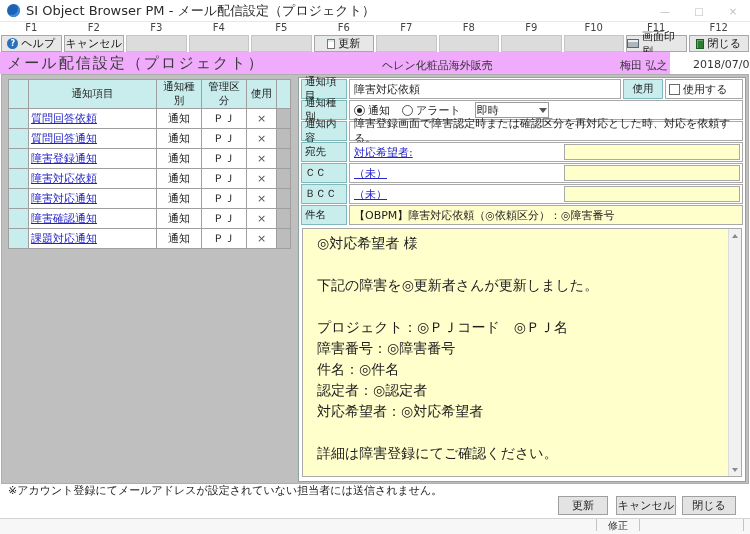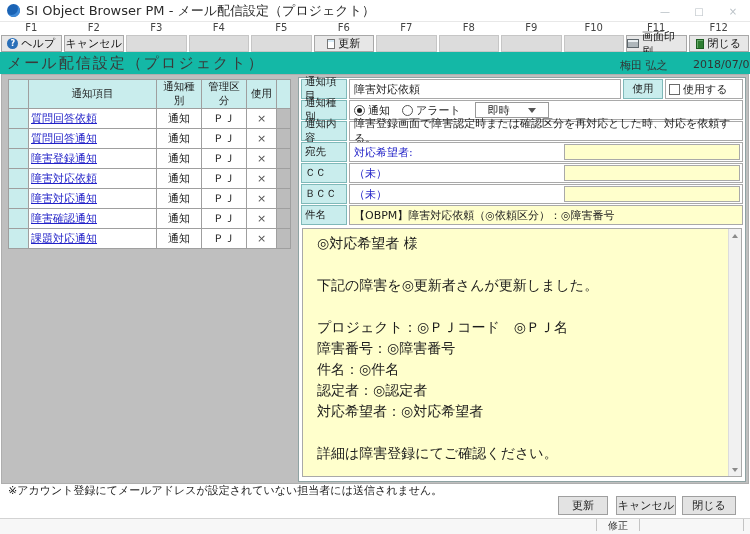--- a/index.html
+++ b/index.html
@@ -19,21 +19,21 @@
   .fn-labels { position:absolute; left:0; top:22px; width:750px; height:13px; display:grid; grid-template-columns:repeat(12,62.5px); }
   .fn-labels span { text-align:center; font-size:10px; color:#444; }
   .fn-buttons { position:absolute; left:0; top:35px; width:750px; height:18px; display:grid; grid-template-columns:repeat(12,62.5px); }
   .fn-slot { margin:0 1px; height:17px; background:#dcdcdc; border:1px solid #c6c6c6; }
   .fn-btn  { margin:0 1px; height:17px; background:#e7e7e7; border:1px solid #a8a8a8; display:flex; align-items:center; justify-content:center; gap:3px; font-size:11px; color:#111; cursor:default; }
   .ico-help { width:11px; height:11px; border-radius:50%; background:#2a6fb8; color:#fff; font-size:8px; font-weight:bold; display:flex; align-items:center; justify-content:center; }
   .ico-page { width:8px; height:10px; background:#fff; border:1px solid #777; box-shadow:inset 0 2px 0 #d8ecf8; }
   .ico-print { width:12px; height:9px; background:#aeb6bb; border:1px solid #5d666c; box-shadow:inset 0 2px 0 #e9eef1; }
   .ico-door { width:8px; height:10px; background:#2e7d32; border:1px solid #1b5e20; box-shadow:inset 1px 1px 0 #66a96a; }
   
-  .screen-header { position:absolute; left:0; top:52px; width:750px; height:22px; background:#14b8a6; }
+  .screen-header { position:absolute; left:0; top:52px; width:670px; height:22px; background:#f0abfc; }
   .screen-title { position:absolute; left:7px; top:2px; font-size:15px; letter-spacing:2px; color:#3a3a3a; }
   .proj-code { position:absolute; left:300px; top:6px; font-size:11px; color:#333;margin-top:15px; }
   .proj-name { position:absolute; left:382px; top:6px; font-size:11px; color:#333; }
   .user-name { position:absolute; left:620px; top:6px; font-size:11px; color:#333; }
   .hdr-date  { position:absolute; left:693px; top:6px; font-size:11px; color:#333; }
   
   .main { position:absolute; left:1px; top:74px; width:748px; height:410px; background:#bfbfbf; border:1px solid #aeaeae; }
   
   .ltable { position:absolute; left:6px; top:4px; border-collapse:collapse; background:#fff; }
   .ltable th, .ltable td { border:1px solid #9f9f9f; font-weight:normal; font-size:11px; padding:0 2px; }
@@ -49,25 +49,25 @@
   .rpanel { position:absolute; left:296px; top:2px; width:448px; height:405px; background:#ffffff; border:1px solid #8fa3a3; }
   .prow { display:flex; gap:2px; margin:1px 2px 0 2px; height:20px; }
   .plabel { flex:0 0 46px; background:#c9eded; border:1px solid #7fb9b9; display:flex; align-items:center; padding-left:3px; font-size:10.5px; }
   .pval { flex:1 1 auto; background:#fff; border:1px solid #a9a9a9; display:flex; align-items:center; padding:0 4px; position:relative; font-size:11px; }
   .puse { flex:0 0 40px; background:#c9eded; border:1px solid #7fb9b9; display:flex; align-items:center; justify-content:center; font-size:10.5px; }
   .pchk { flex:0 0 78px; background:#fff; border:1px solid #a9a9a9; display:flex; align-items:center; gap:3px; padding:0 3px; font-size:11px; }
   .checkbox { width:11px; height:11px; background:#fff; border:1px solid #6a6a6a; flex:0 0 auto; }
   .radio { width:11px; height:11px; border-radius:50%; border:1px solid #555; background:#fff; display:inline-flex; align-items:center; justify-content:center; margin-right:3px; }
   .radio.checked::after { content:""; width:5px; height:5px; border-radius:50%; background:#222; }
   .radio-group { display:flex; align-items:center; gap:12px; }
-  .combo { margin-left:14px; width:74px; height:16px; border:1px solid #999; background:#fff; display:flex; align-items:center; justify-content:space-between; padding:0 12px; }
+  .combo { margin-left:14px; width:74px; height:16px; border:1px solid #999; background:#fff; display:flex; align-items:center; justify-content:space-between; padding:0 1px; }
   .combo .chev { width:0; height:0; border-left:4px solid transparent; border-right:4px solid transparent; border-top:5px solid #555; }
   .yfield { background:#ffffcc; border:1px solid #a9a9a9; }
   .yinput { position:absolute; right:2px; top:1px; bottom:1px; width:176px; background:#ffffcc; border:1px solid #a9a9a9; }
-  a.flink { color:#2323c8; cursor:pointer; }
+  a.flink { color:#2323c8; text-decoration:underline; cursor:pointer; }
   
   .bodywrap { position:absolute; left:3px; right:3px; top:150px; bottom:4px; border:1px solid #a9a9a9; background:#ffffcc; display:flex; }
   .body-edit { flex:1 1 auto; padding:4px 14px; font-size:14px; line-height:21px; white-space:pre-wrap; overflow:hidden; }
   .vscroll { flex:0 0 13px; background:#f1f1f1; border-left:1px solid #dcdcdc; display:flex; flex-direction:column; justify-content:space-between; }
   .sbtn { height:13px; display:flex; align-items:center; justify-content:center; background:#f1f1f1; }
   .tri-up { width:0; height:0; border-left:3px solid transparent; border-right:3px solid transparent; border-bottom:4px solid #8a8a8a; }
   .tri-dn { width:0; height:0; border-left:3px solid transparent; border-right:3px solid transparent; border-top:4px solid #8a8a8a; }
   
   .note { position:absolute; left:8px; top:483px; font-size:11px; color:#222; }
   .btm-btn { position:absolute; top:496px; height:19px; background:#e3e3e3; border:1px solid #9f9f9f; font-size:11px; display:flex; align-items:center; justify-content:center; cursor:default; }
@@ -131,20 +131,21 @@
   </div>
   <div class="fn-btn">
     <span class="ico-door"></span>
     <span>閉じる</span>
   </div>
 </div>
 
 <div class="screen-header">
   <span class="screen-title">メール配信設定（プロジェクト）</span>
   <span class="proj-code">P094HEL001-00</span>
+  <span class="proj-name">ヘレン化粧品海外販売</span>
   <span class="user-name">梅田 弘之</span>
   <span class="hdr-date">2018/07/08</span>
 </div>
 
 <div class="main">
 
   <table class="ltable">
     <colgroup>
         <col style="width:20px">
         <col style="width:128px">

